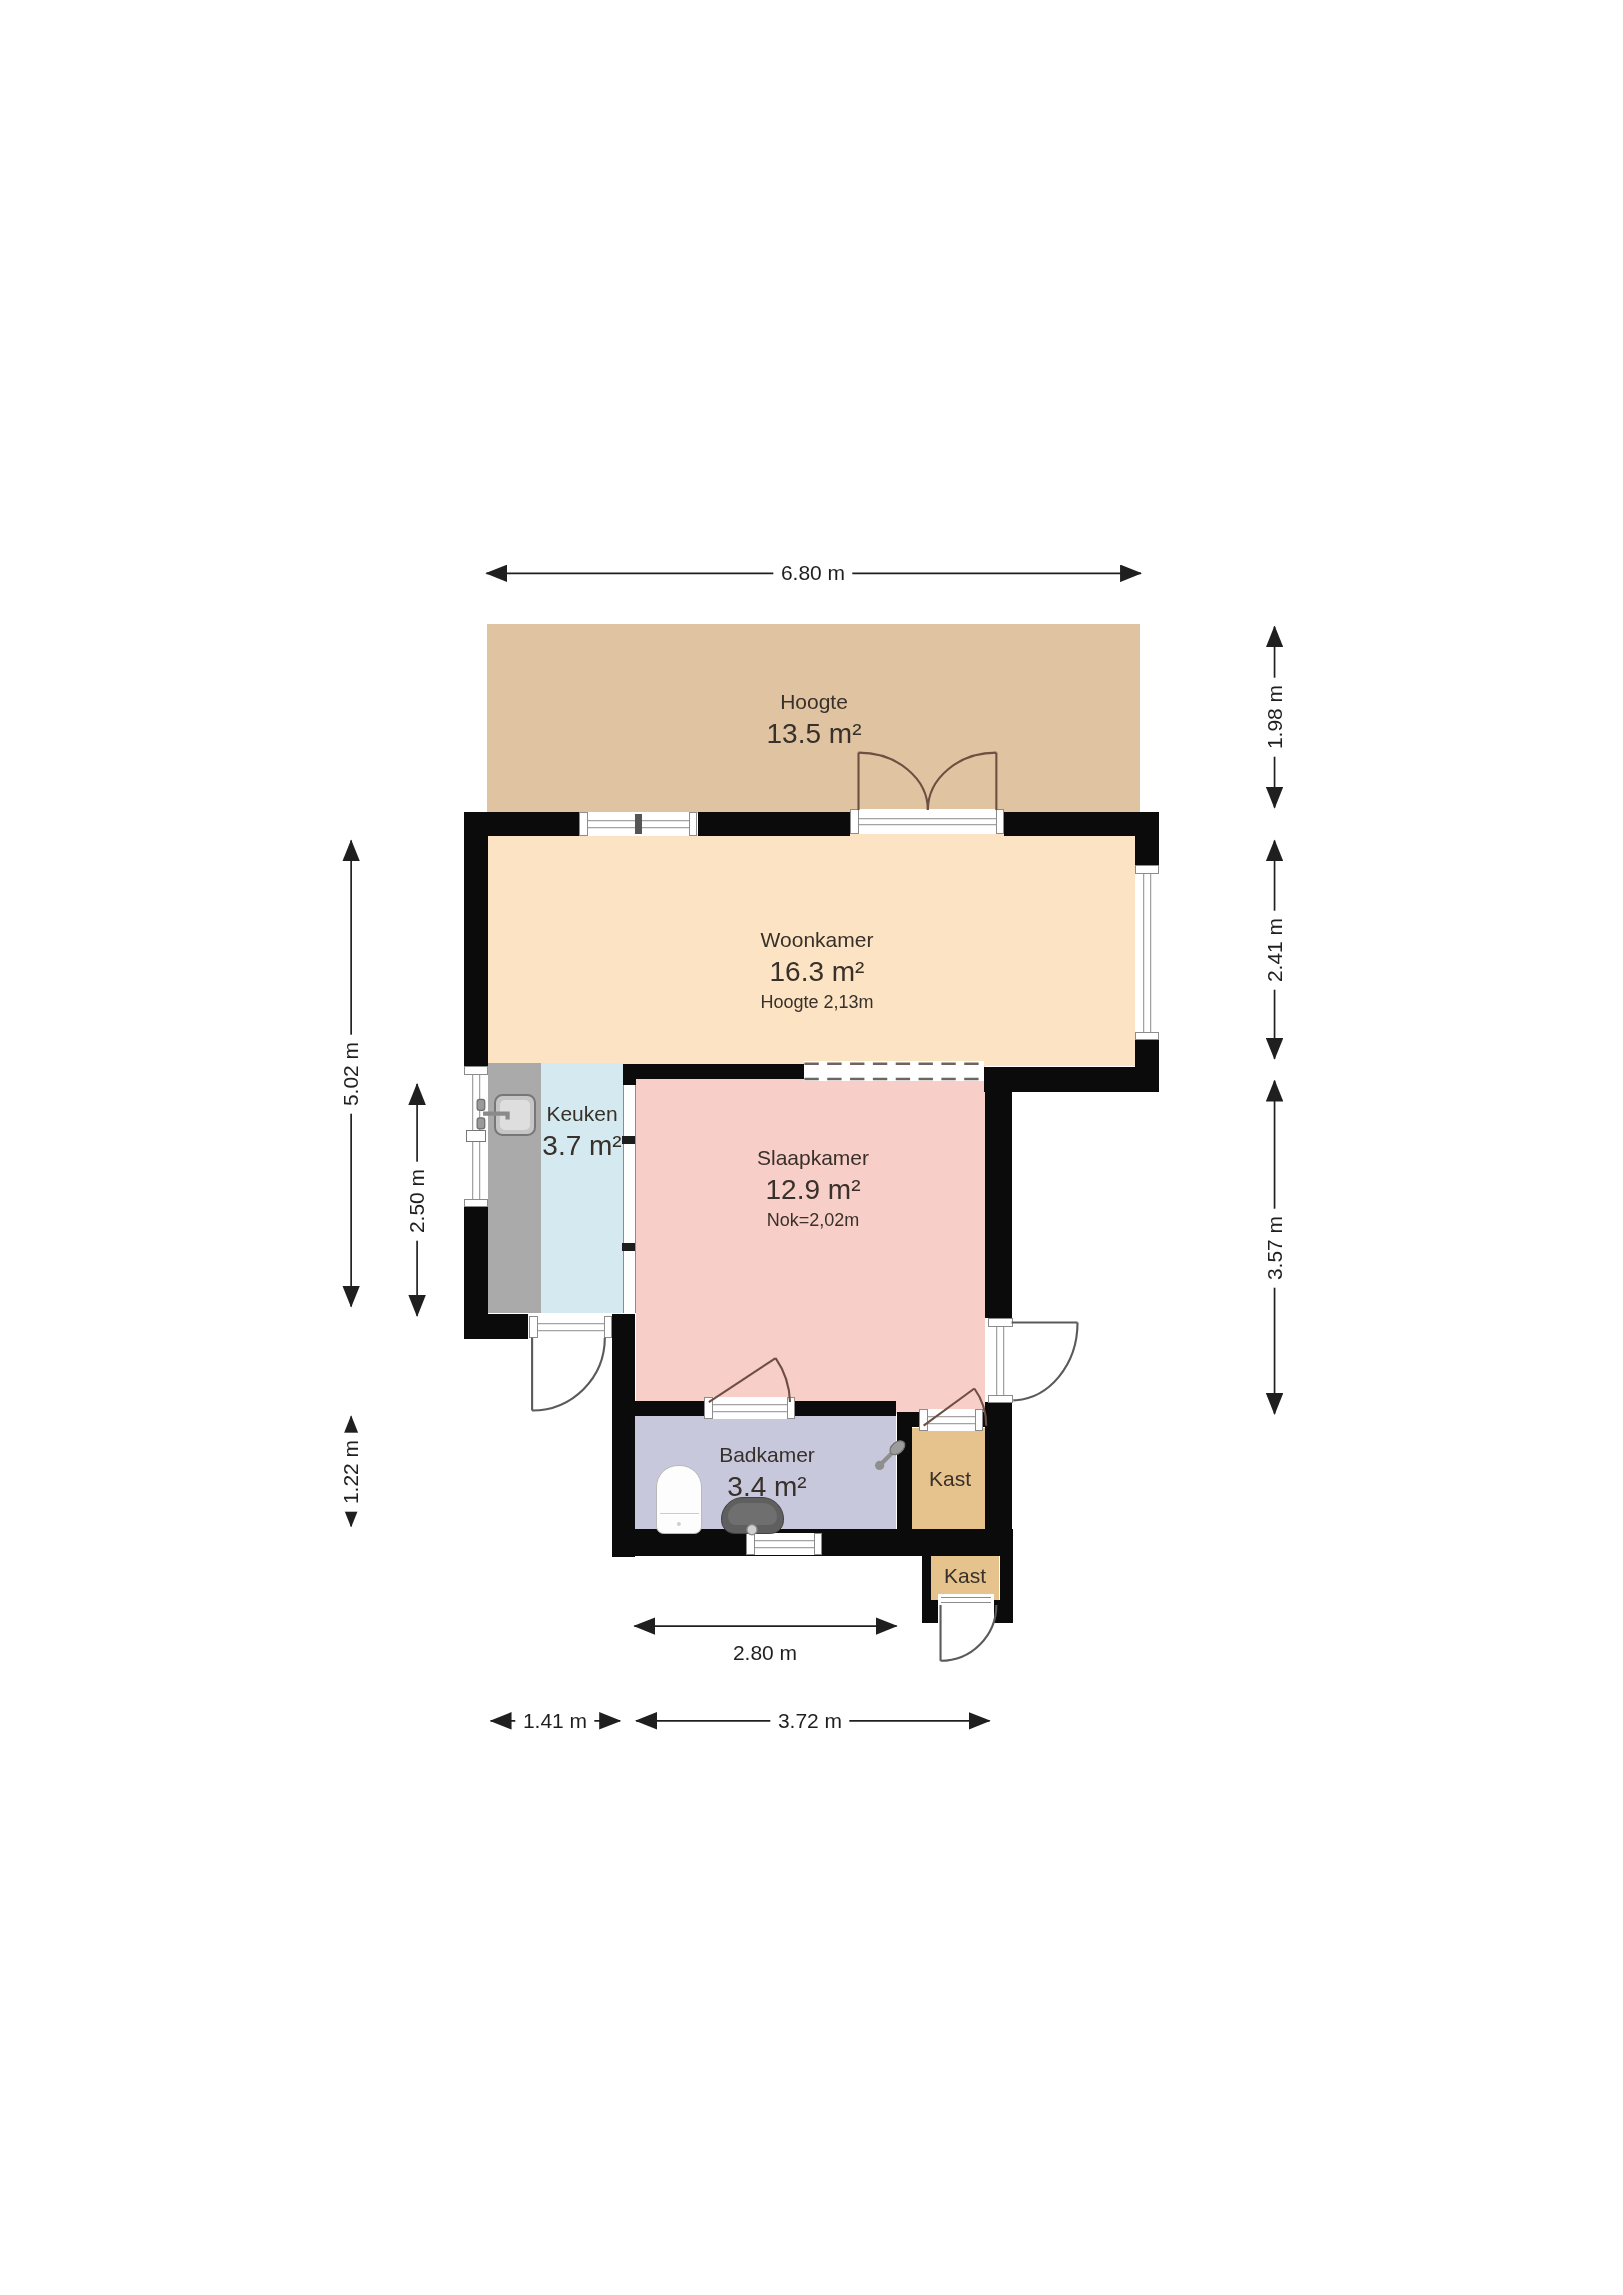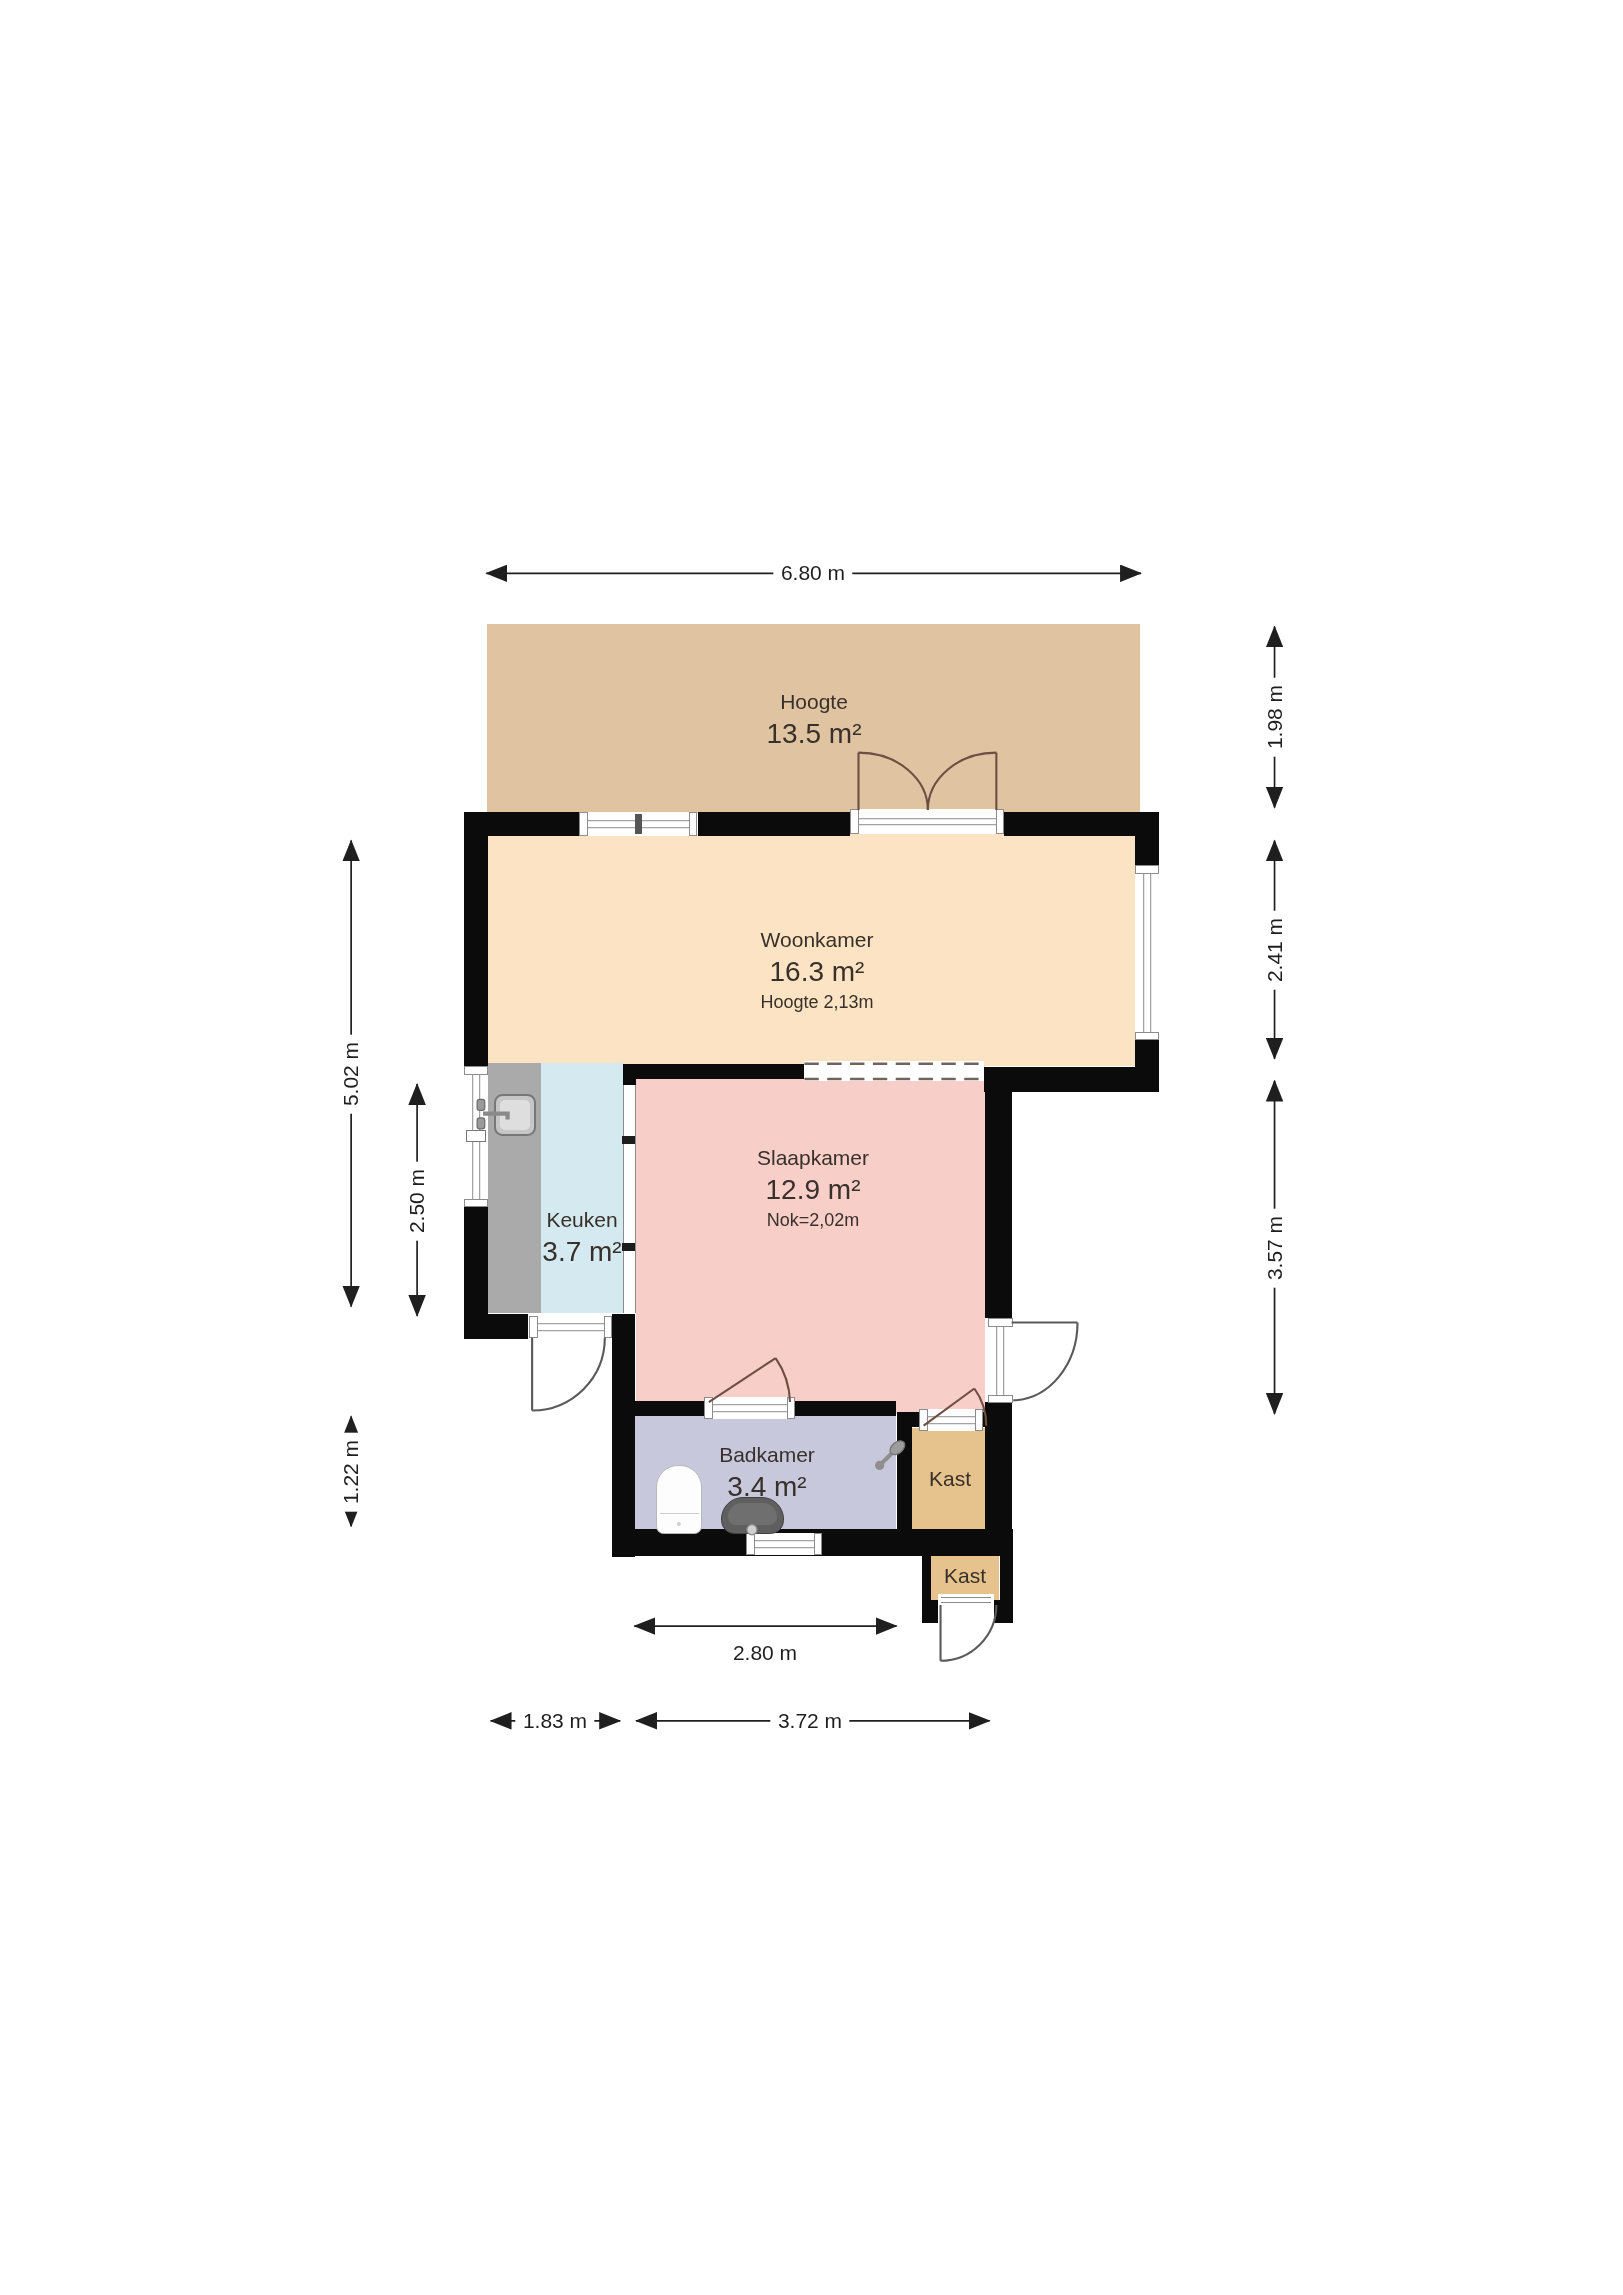--- a/index.html
+++ b/index.html
@@ -236,21 +236,21 @@
 
   <div class="room-label" style="left:814px;top:720px;">
     <div class="rl-name">Hoogte</div>
     <div class="rl-area">13.5 m²</div>
   </div>
   <div class="room-label" style="left:817px;top:962px;margin-top:8px;">
     <div class="rl-name">Woonkamer</div>
     <div class="rl-area">16.3 m²</div>
     <div class="rl-note">Hoogte 2,13m</div>
   </div>
-  <div class="room-label" style="left:582px;top:1238px;">
+  <div class="room-label" style="left:582px;top:1132px;">
     <div class="rl-name">Keuken</div>
     <div class="rl-area">3.7 m²</div>
   </div>
   <div class="room-label" style="left:813px;top:1188px;">
     <div class="rl-name">Slaapkamer</div>
     <div class="rl-area">12.9 m²</div>
     <div class="rl-note">Nok=2,02m</div>
   </div>
   <div class="room-label" style="left:767px;top:1473px;">
     <div class="rl-name">Badkamer</div>
@@ -264,17 +264,17 @@
   </div>
 
   <div class="dim-label" style="left:813px;top:573px;">6.80 m</div>
   <div class="dim-label rot" style="left:1275px;top:717px;">1.98 m</div>
   <div class="dim-label rot" style="left:1275px;top:950px;">2.41 m</div>
   <div class="dim-label rot" style="left:1275px;top:1248px;">3.57 m</div>
   <div class="dim-label rot" style="left:351px;top:1074px;">5.02 m</div>
   <div class="dim-label rot" style="left:417px;top:1201px;">2.50 m</div>
   <div class="dim-label rot" style="left:351px;top:1472px;">1.22 m</div>
   <div class="dim-label" style="left:765px;top:1626px;margin-top:27px;">2.80 m</div>
-  <div class="dim-label" style="left:555px;top:1721px;">1.83 m</div>
+  <div class="dim-label" style="left:555px;top:1721px;">1.41 m</div>
   <div class="dim-label" style="left:810px;top:1721px;">3.72 m</div>
 
 </div>
 
 
 </body></html>

